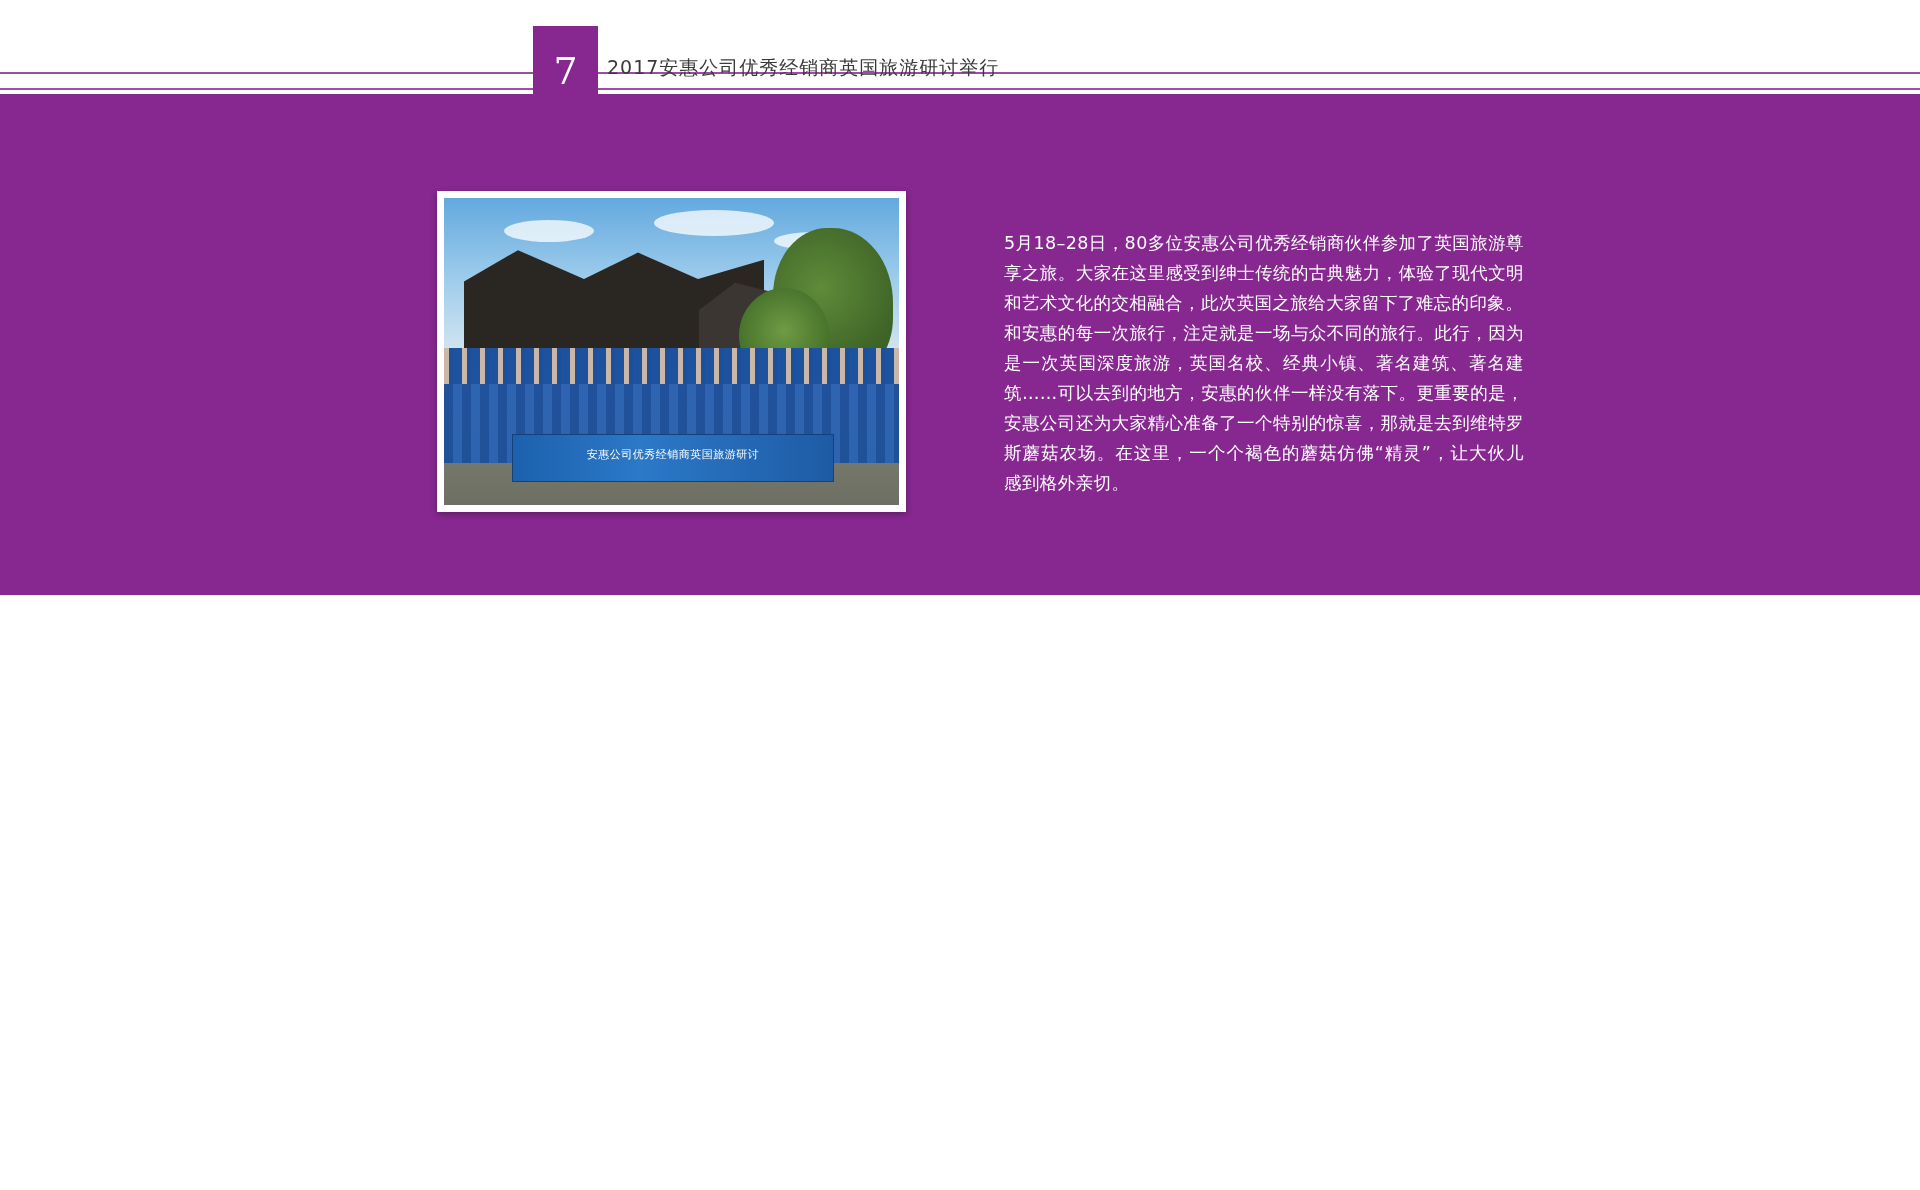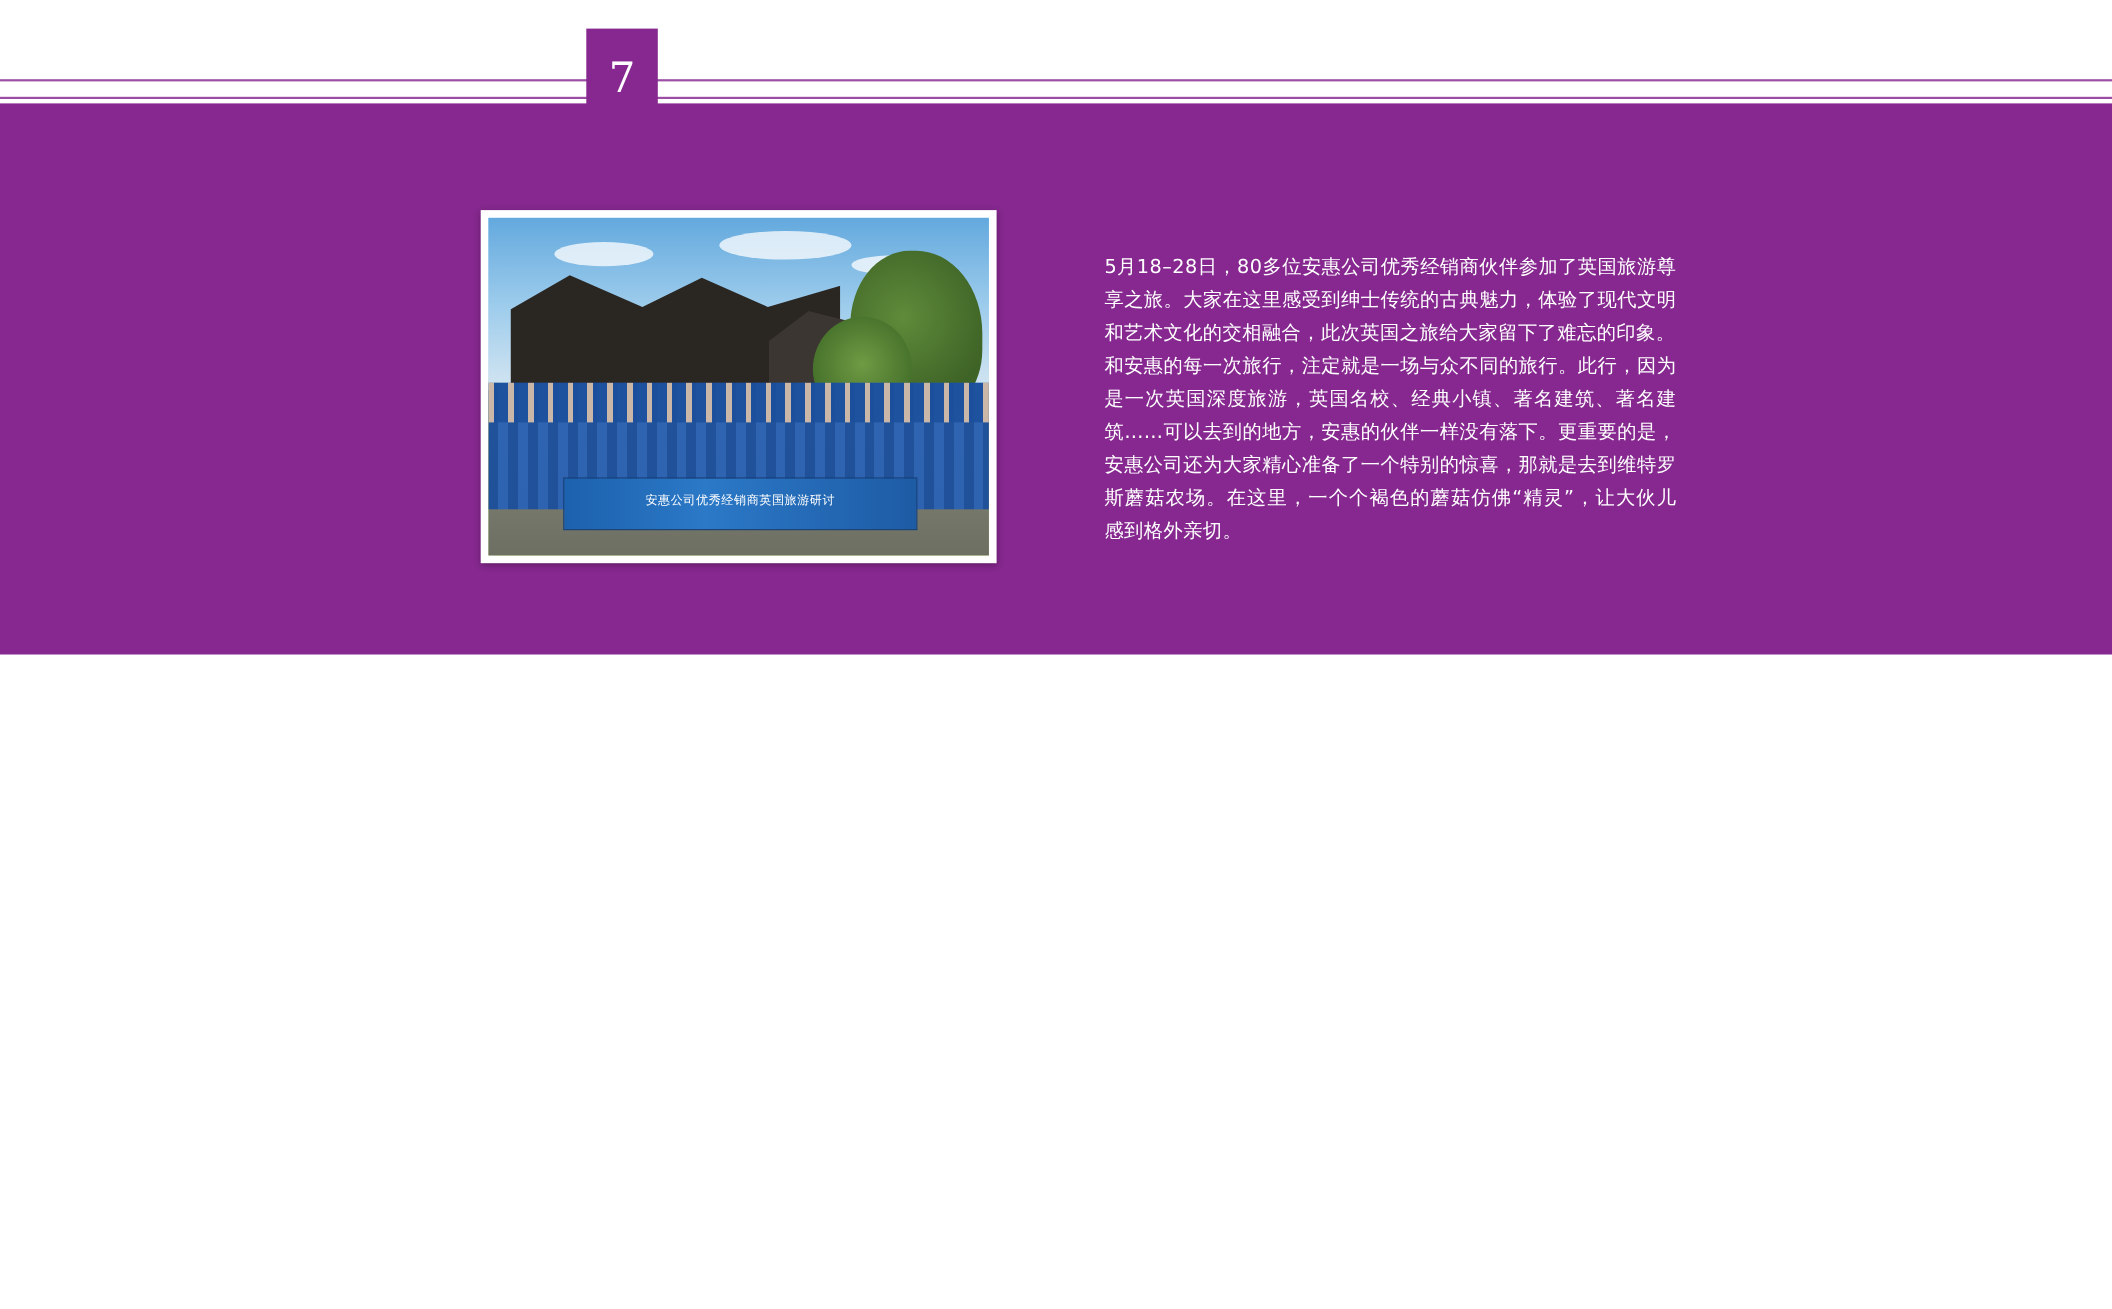--- a/index.html
+++ b/index.html
@@ -166,20 +166,21 @@
 
   <div class="section sec-purple">
 
     <div class="band band-purple"></div>
 
     <div class="rule rule-purple-top"></div>
     <div class="rule rule-purple-bot"></div>
 
     <div class="num-tab num-tab-purple">7</div>
 
+    <div class="sec-title sec-title-purple">2017安惠公司优秀经销商英国旅游研讨举行</div>
 
     <div class="photo-frame" style="left:437px; top:191px;">
       <div class="photo p1">
         <div class="sky"></div>
         <div class="cloud" style="left:60px; top:22px; width:90px; height:22px;"></div>
         <div class="cloud" style="left:210px; top:12px; width:120px; height:26px;"></div>
         <div class="cloud" style="left:330px; top:34px; width:80px; height:18px;"></div>
         <div class="ground"></div>
         <div class="barn"></div>
         <div class="barn2"></div>

